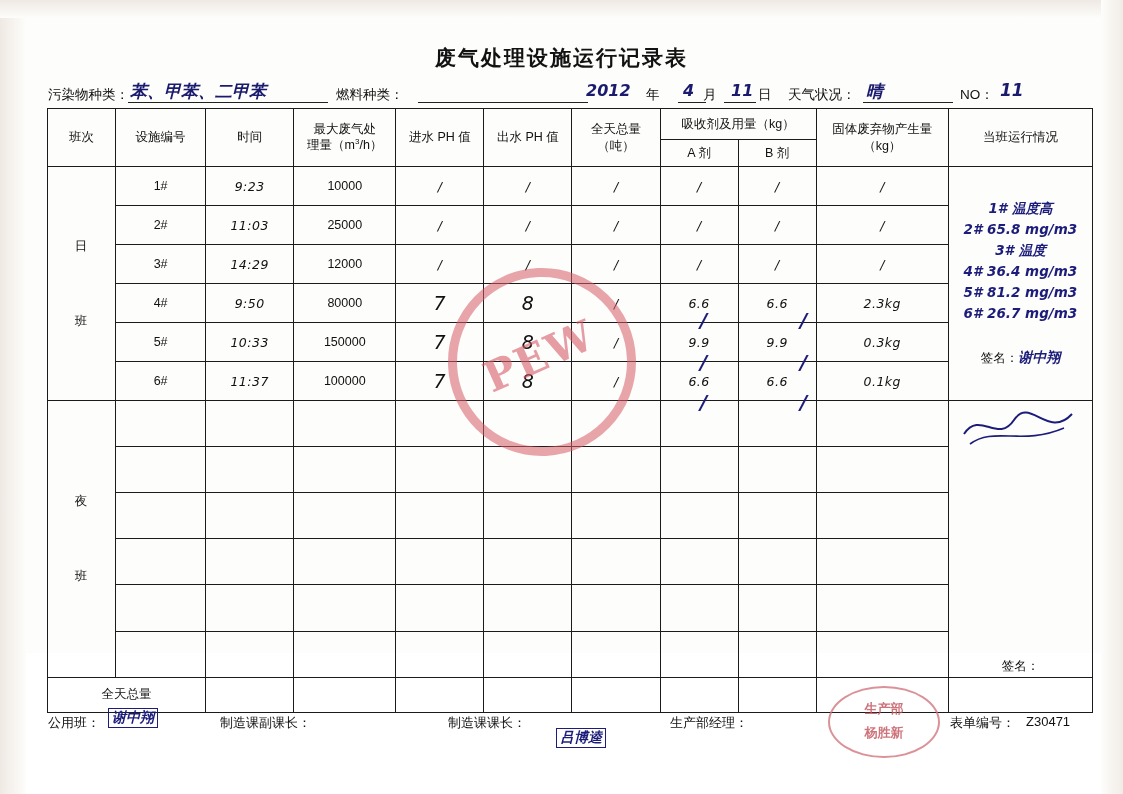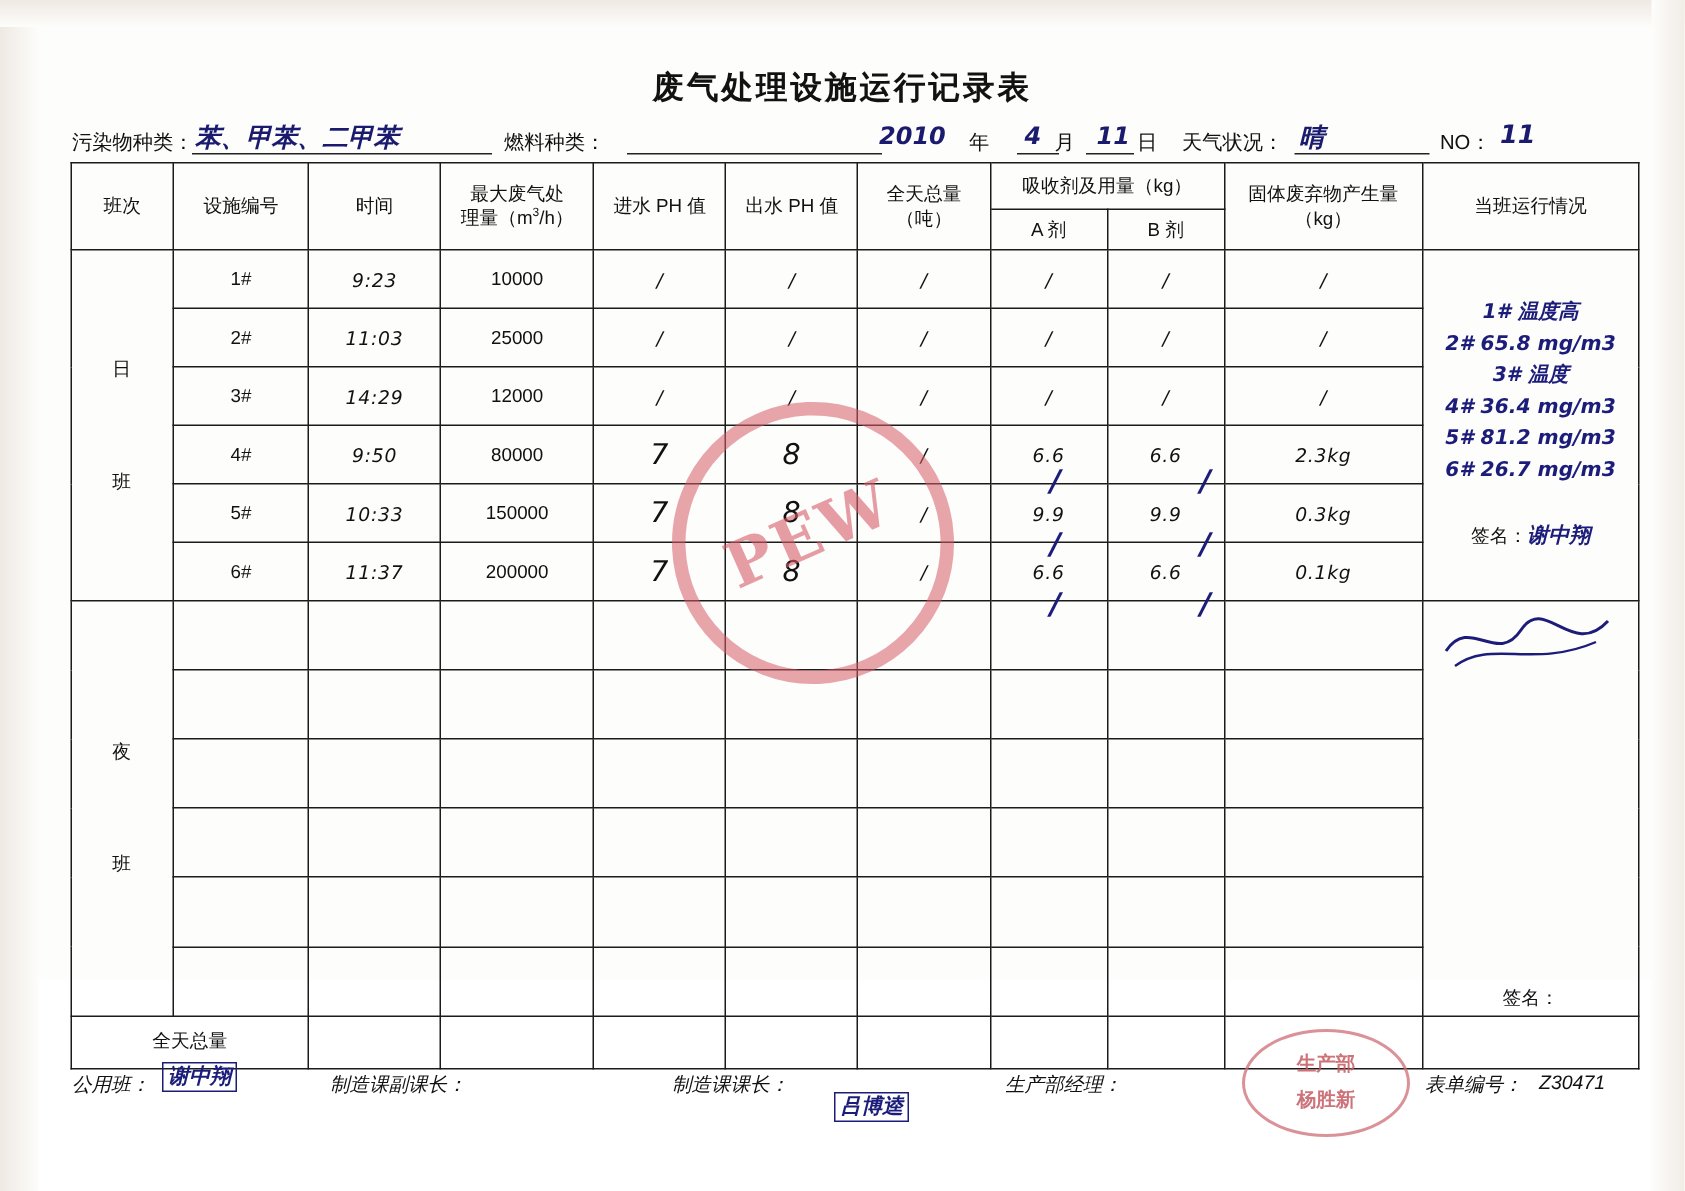--- a/index.html
+++ b/index.html
@@ -159,21 +159,21 @@
 
   .footer {
     position: absolute;
     left: 48px;
     top: 706px;
     width: 1045px;
     height: 40px;
     font-size: 13px;
     color: #111;
   }
-  .footer span.f-label { position: absolute; white-space: nowrap; font-style: italic; }
+  .footer span.f-label { position: absolute; white-space: nowrap; }
   .boxed-hand {
     position: absolute;
     font-family: "DejaVu Sans", sans-serif;
     color: #1c1c7a;
     font-weight: bold;
     font-style: italic;
     font-size: 14px;
     border: 1px solid #1c1c7a;
     padding: 0 3px;
     white-space: nowrap;
@@ -256,21 +256,21 @@
   <div class="title">废气处理设施运行记录表</div>
 
   <div class="meta-row">
     <span class="meta-label" style="left:0; top:4px;">污染物种类：</span>
     <span class="meta-hand" style="left:82px; top:-2px; font-size:17px;">苯、甲苯、二甲苯</span>
     <div class="meta-underline" style="left:80px; top:20px; width:200px;"></div>
 
     <span class="meta-label" style="left:288px; top:4px;">燃料种类：</span>
     <div class="meta-underline" style="left:370px; top:20px; width:170px;"></div>
 
-    <span class="meta-hand" style="left:538px; top:-1px; font-size:16px;">2010</span>
+    <span class="meta-hand" style="left:538px; top:-1px; font-size:16px;">2012</span>
     <span class="meta-label" style="left:598px; top:4px;">年</span>
     <span class="meta-hand" style="left:635px; top:-1px; font-size:16px;">4</span>
     <span class="meta-label" style="left:655px; top:4px;">月</span>
     <span class="meta-hand" style="left:683px; top:-1px; font-size:16px;">11</span>
     <span class="meta-label" style="left:710px; top:4px;">日</span>
     <div class="meta-underline" style="left:630px; top:20px; width:28px;"></div>
     <div class="meta-underline" style="left:676px; top:20px; width:32px;"></div>
 
     <span class="meta-label" style="left:740px; top:4px;">天气状况：</span>
     <span class="meta-hand" style="left:818px; top:-2px; font-size:17px;">晴</span>
@@ -387,21 +387,21 @@
         <td class="hand" style="font-size:19px;">7</td>
         <td class="hand" style="font-size:19px;">8</td>
         <td class="slash">/</td>
         <td class="hand hand-sm">9.9</td>
         <td class="hand hand-sm">9.9</td>
         <td class="hand hand-sm">0.3kg</td>
       </tr>
       <tr>
         <td style="height:38px;">6#</td>
         <td class="hand">11:37</td>
-        <td>200000</td>
+        <td>100000</td>
         <td class="hand" style="font-size:19px;">7</td>
         <td class="hand" style="font-size:19px;">8</td>
         <td class="slash">/</td>
         <td class="hand hand-sm">6.6</td>
         <td class="hand hand-sm">6.6</td>
         <td class="hand hand-sm">0.1kg</td>
       </tr>
 
       <tr>
         <td rowspan="6" class="shift-cell">

